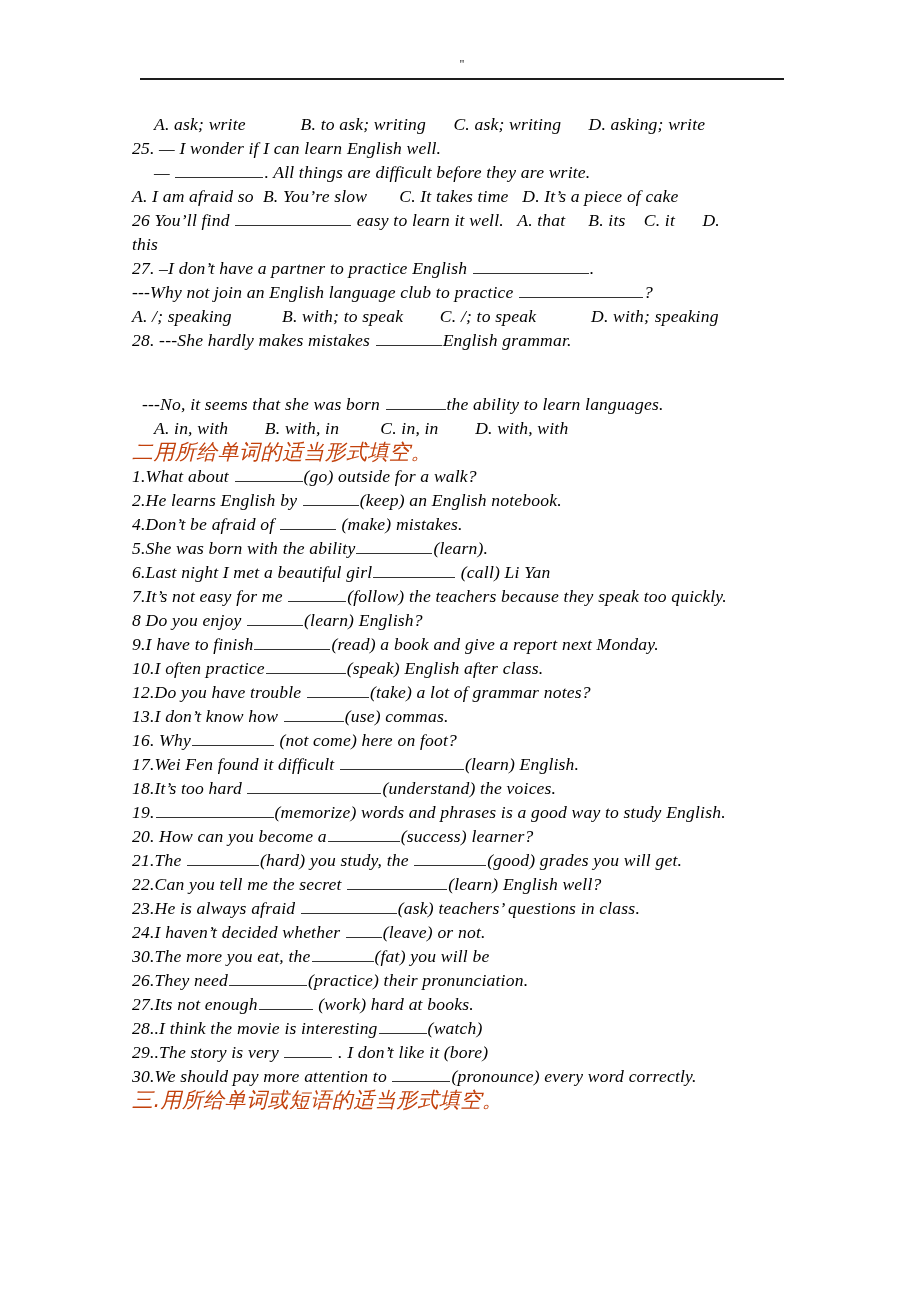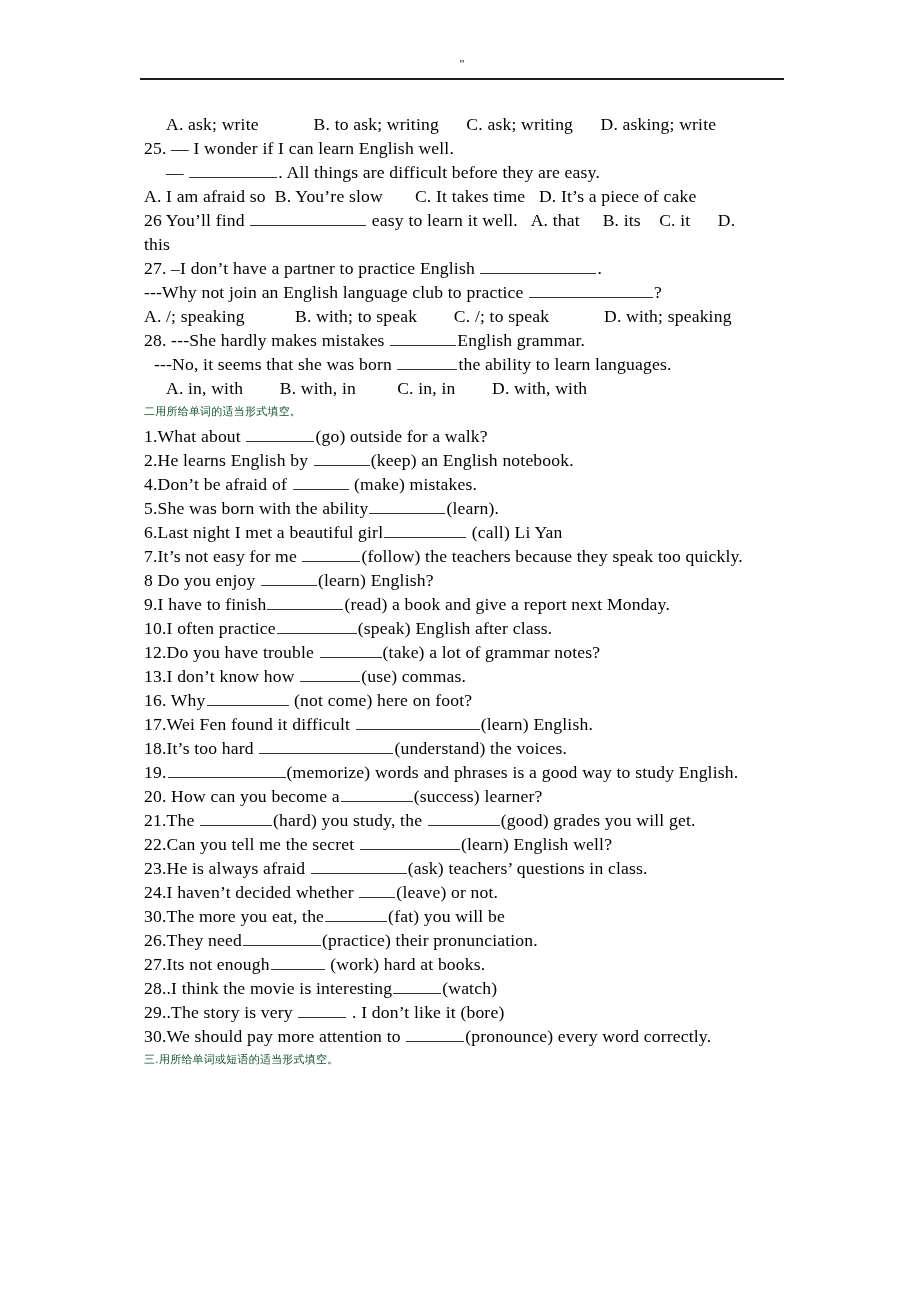--- a/index.html
+++ b/index.html
@@ -44,43 +44,45 @@
   .header-rule {
     margin-top: 6px;
     width: 644px;
     height: 0;
     border-top: 2px solid #1d1d1d;
   }
 
   
   .content {
     position: absolute;
-    left: 144px;
+    left: 132px;
     top: 112px;
     width: 680px;
+    font-style: italic;
   }
 
   .line {
     font-size: 17.6px;
     line-height: 24px;
     white-space: pre-wrap;
     letter-spacing: 0.01em;
     color: #000000;
   }
   .line.indent {
     text-indent: 22px;
   }
   .line.indent-sm {
     text-indent: 10px;
+    margin-top: 40px;
   }
   
   .line.cn {
     font-family: "DejaVu Sans", "Liberation Sans", sans-serif;
-    font-size: 11px;
-    color: #14532d;
+    font-size: 21px;
+    color: #c2410c;
     letter-spacing: 0.02em;
   }
 
   
   .blank {
     display: inline-block;
     border-bottom: 1px solid #333333;
     height: 14px;
     vertical-align: baseline;
     margin: 0 1px;
@@ -92,21 +94,21 @@
 <div class="page">
 
   <div class="header-zone">
     <div class="header-mark">"</div>
     <div class="header-rule"></div>
   </div>
 
   <div class="content" id="content">
       <div class="line indent"><span>A. ask; write            B. to ask; writing      C. ask; writing      D. asking; write</span></div>
       <div class="line"><span>25. — I wonder if I can learn English well.</span></div>
-      <div class="line indent"><span>— </span><span class="blank" style="width: 88px;"></span><span>. All things are difficult before they are easy.</span></div>
+      <div class="line indent"><span>— </span><span class="blank" style="width: 88px;"></span><span>. All things are difficult before they are write.</span></div>
       <div class="line"><span>A. I am afraid so  B. You’re slow       C. It takes time   D. It’s a piece of cake</span></div>
       <div class="line"><span>26 You’ll find </span><span class="blank" style="width: 116px;"></span><span> easy to learn it well.   A. that     B. its    C. it      D.</span></div>
       <div class="line"><span>this</span></div>
       <div class="line"><span>27. –I don’t have a partner to practice English </span><span class="blank" style="width: 116px;"></span><span>.</span></div>
       <div class="line"><span>---Why not join an English language club to practice </span><span class="blank" style="width: 124px;"></span><span>?</span></div>
       <div class="line"><span>A. /; speaking           B. with; to speak        C. /; to speak            D. with; speaking</span></div>
       <div class="line"><span>28. ---She hardly makes mistakes </span><span class="blank" style="width: 66px;"></span><span>English grammar.</span></div>
       <div class="line indent-sm"><span>---No, it seems that she was born </span><span class="blank" style="width: 60px;"></span><span>the ability to learn languages.</span></div>
       <div class="line indent"><span>A. in, with        B. with, in         C. in, in        D. with, with</span></div>
       <div class="line cn"><span>二用所给单词的适当形式填空。</span></div>

